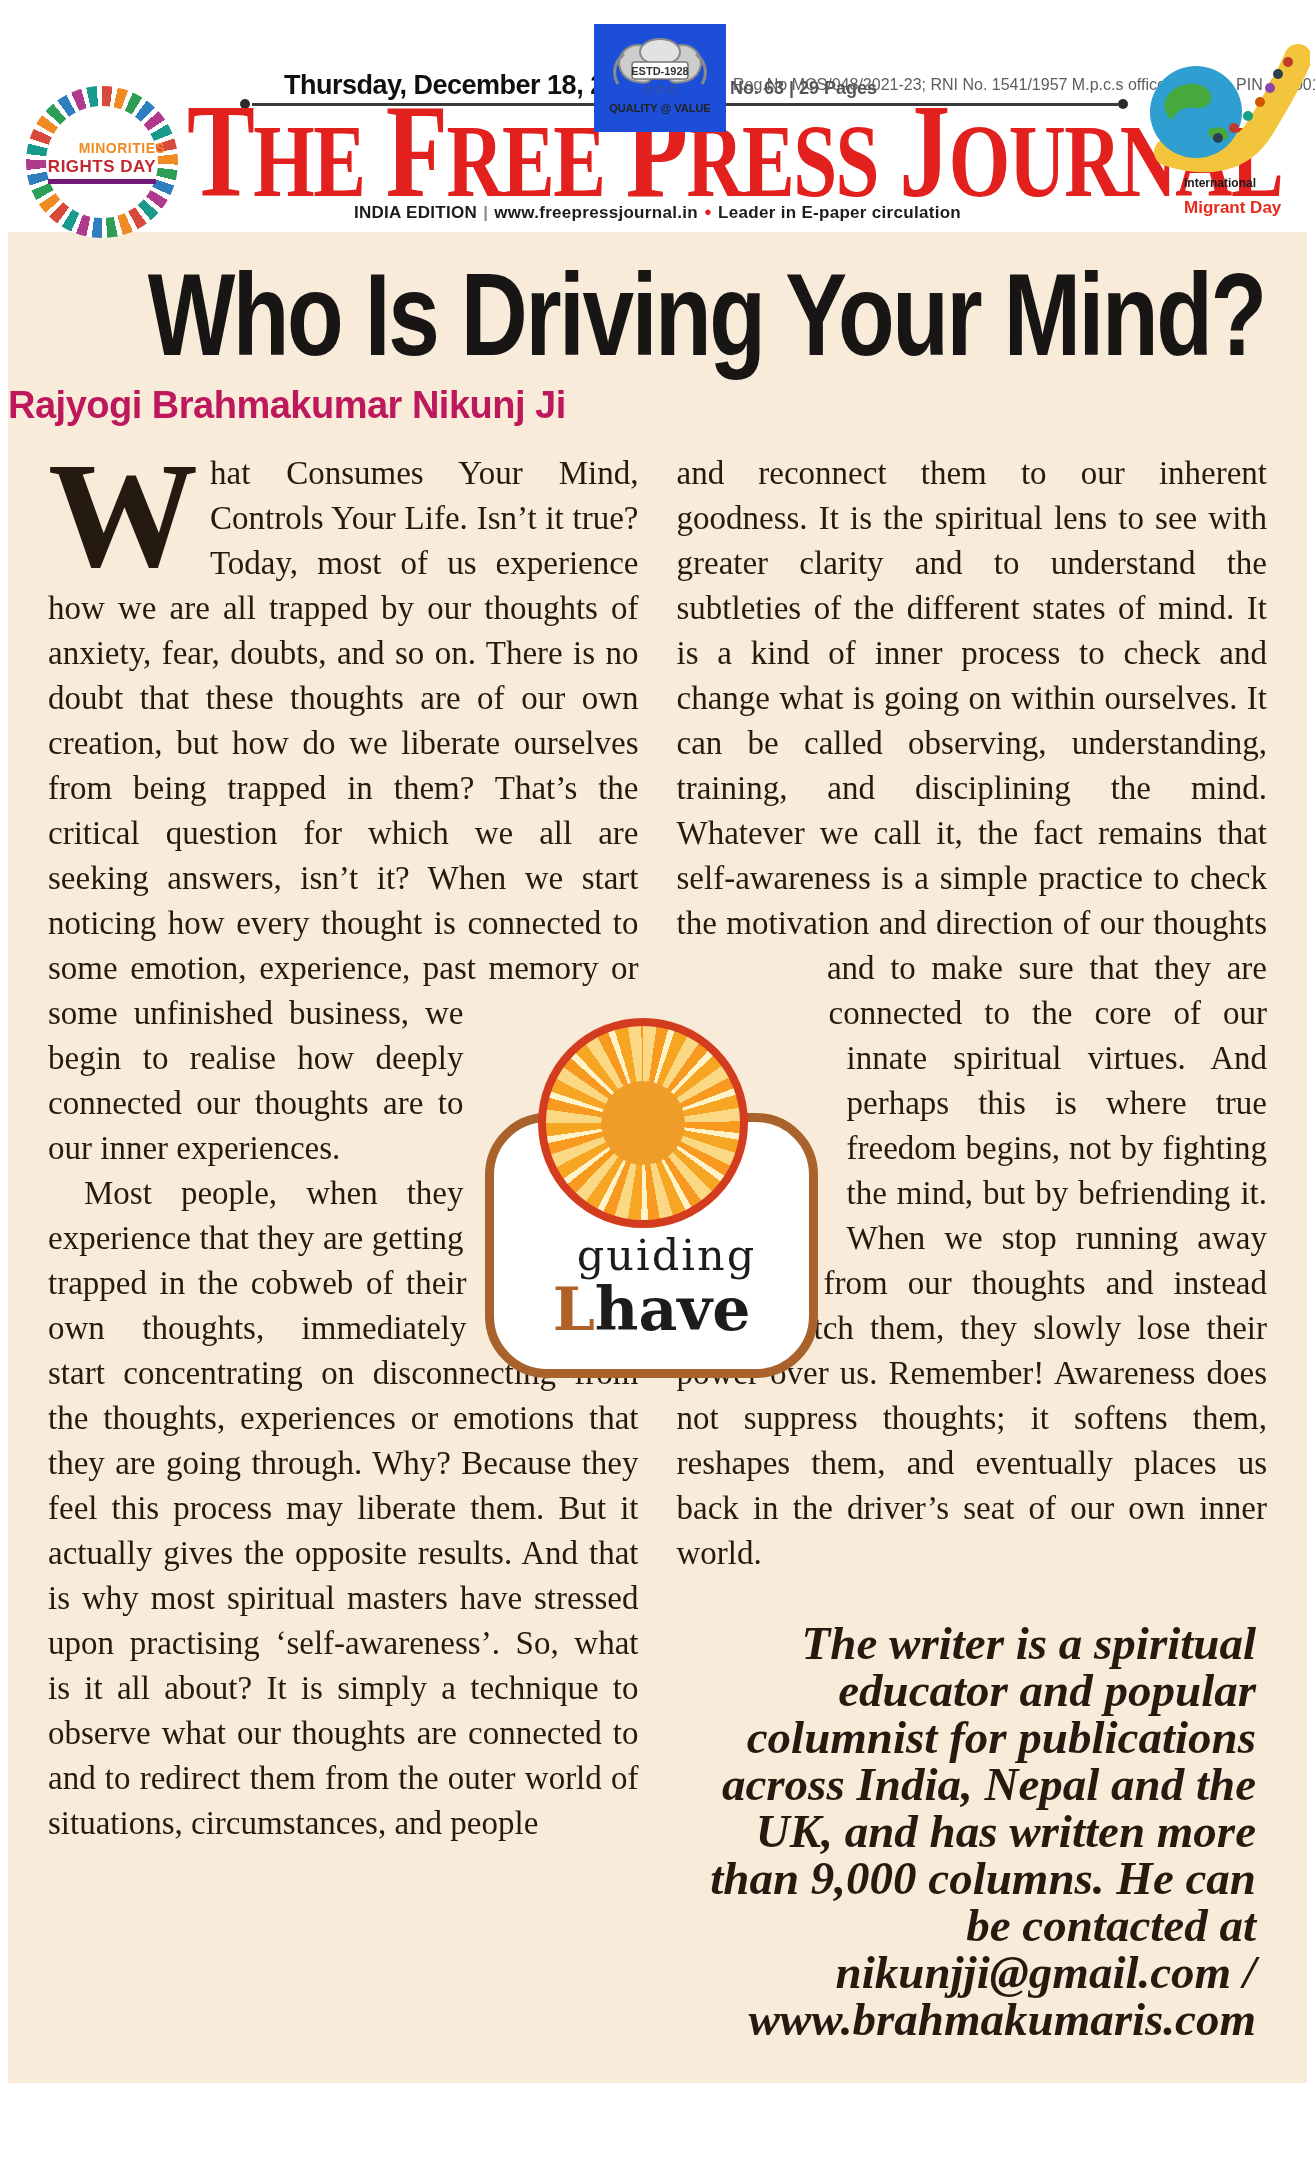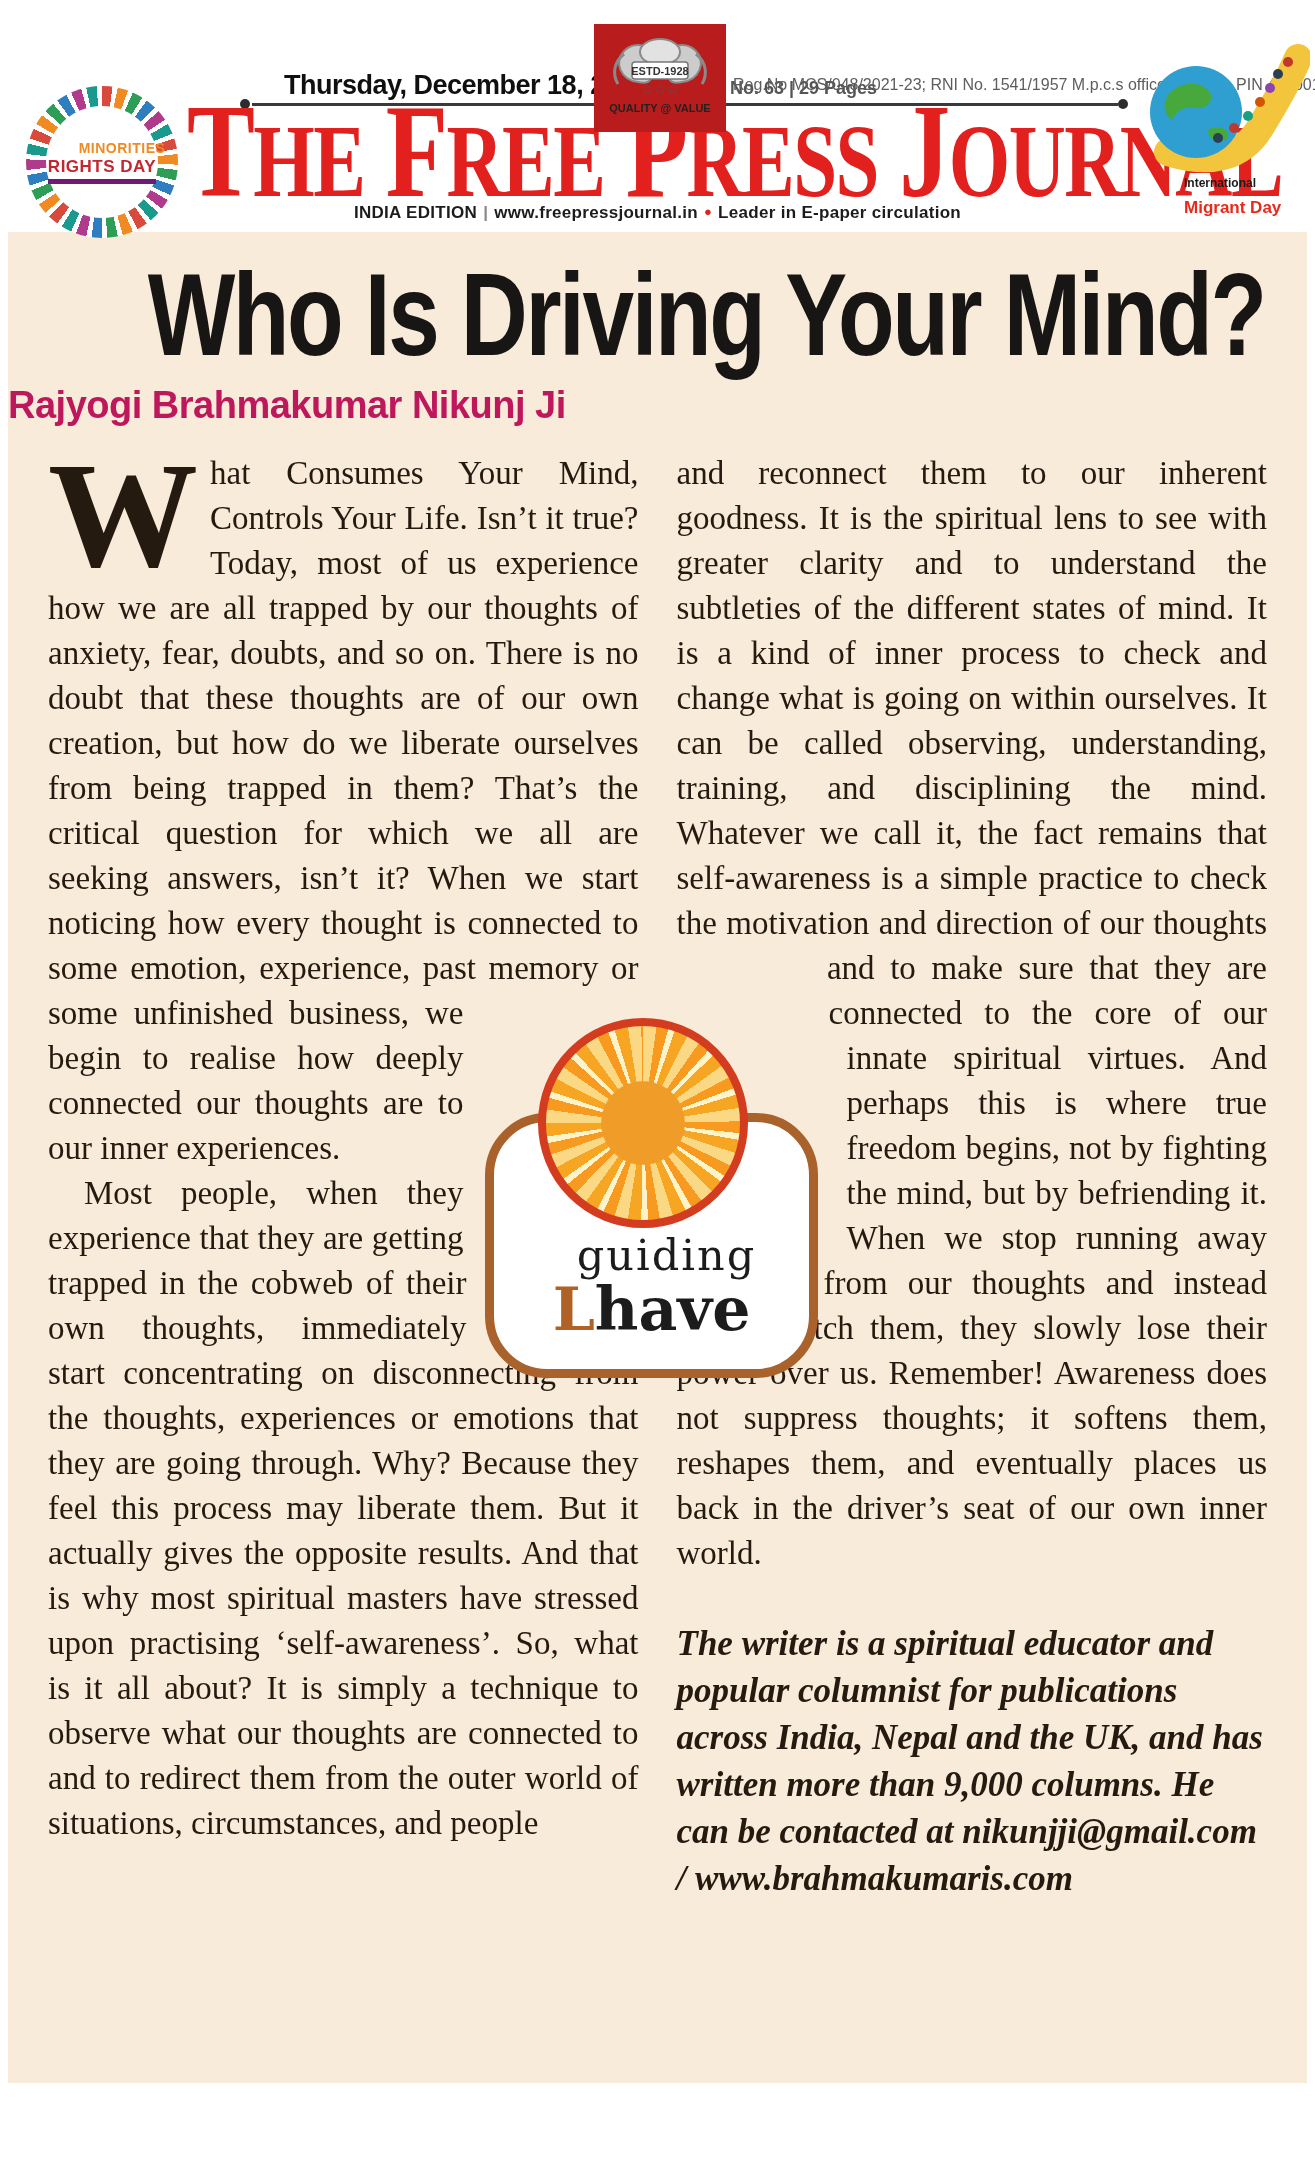--- a/index.html
+++ b/index.html
@@ -10,21 +10,21 @@
   .masthead{position:absolute;top:0;left:0;width:1315px;height:232px;background:#fff;z-index:2;}
   .rule{position:absolute;top:103px;left:252px;width:866px;height:3px;background:#3a3a3a;}
   .rule-dot{position:absolute;width:10px;height:10px;border-radius:50%;background:#2c2c2c;top:99px;}
   .dot-l{left:240px;} .dot-r{left:1118px;}
   .dateline{position:absolute;left:284px;top:70px;white-space:nowrap;
             font-family:"Liberation Sans",sans-serif;display:flex;align-items:baseline;gap:10px;}
   .date-main{font-weight:bold;font-size:27px;color:#101010;letter-spacing:-0.5px;}
   .date-meta{font-weight:bold;font-size:18px;color:#555;}
   .regline{position:absolute;left:733px;top:76px;font-family:"Liberation Sans",sans-serif;
            font-size:16px;color:#5d5d5d;white-space:nowrap;}
-  .crest{position:absolute;left:594px;top:24px;width:132px;height:108px;background:#b91c1c;
+  .crest{position:absolute;left:594px;top:24px;width:132px;height:108px;background:#1d4ed8;
          text-align:right;z-index:3;}
   .crest svg{display:block;margin:0 auto;}
 
   .fpj-title{position:absolute;top:84px;left:0;width:100%;text-align:center;z-index:1;}
   .fpj-inner{display:inline-block;transform:scaleX(0.76);transform-origin:center;
              white-space:nowrap;color:#e2211f;font-weight:bold;line-height:1;
              font-family:"Liberation Serif",serif;letter-spacing:-2px;}
   .fpj-word{display:inline-block;margin:0 14px;}
   .fpj-big{font-size:134px;}
   .fpj-small{font-size:104px;}
@@ -72,22 +72,22 @@
   .p-indent{text-indent:36px;}
   .dropcap{float:left;font-size:150px;line-height:112px;font-weight:bold;color:#241a10;
            padding:8px 12px 0 0;}
 
   .wrap-spacer-left{float:right;width:175px;height:380px;shape-margin:12px;
      shape-outside:polygon(55px 0, 175px 0, 175px 380px, 15px 380px, 15px 260px, 0 260px, 0 95px, 55px 95px);}
   .wrap-spacer-right{float:left;width:175px;height:400px;shape-margin:12px;
      shape-outside:polygon(0 0, 50px 0, 50px 48px, 95px 48px, 95px 96px, 140px 96px, 140px 150px,
                            158px 150px, 158px 330px, 135px 330px, 135px 400px, 0 400px);}
 
-  .bio{margin:44px 0 0 0;text-align:left;font-weight:bold;font-style:italic;
-       font-size:35px;line-height:47px;color:#241a10;}
+  .bio{margin:44px 11px 0 0;text-align:right;font-weight:bold;font-style:italic;
+       font-size:47px;line-height:47px;color:#241a10;}
 
   
   .glogo-box{position:absolute;left:477px;top:881px;width:333px;height:265px;box-sizing:border-box;
       border:9px solid #a9622b;border-radius:62px;background:#ffffff;z-index:4;}
   .glogo-sun{position:absolute;left:530px;top:786px;width:210px;height:210px;box-sizing:border-box;
       border-radius:50%;border:8px solid #d43c1f;z-index:5;overflow:hidden;
       background:
         radial-gradient(circle at 50% 50%, #f09c28 0 30%, rgba(246,166,35,0) 31%),
         repeating-conic-gradient(#fbd984 0 7deg, #f executed79a1f 0, #f79a1f 14deg, #fff3c9 14deg 18deg, #f6a623 18deg 26deg);
       background-color:#f6a623;}

